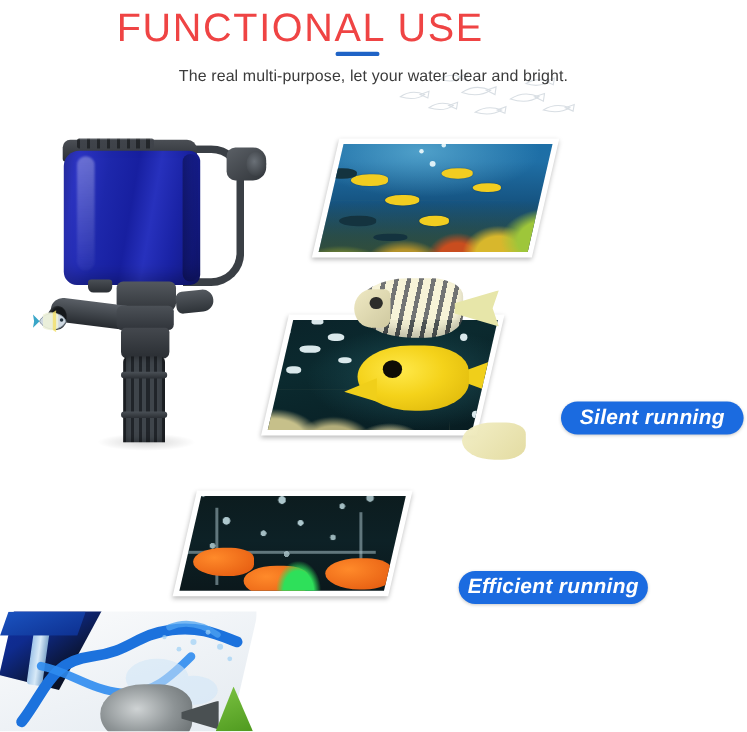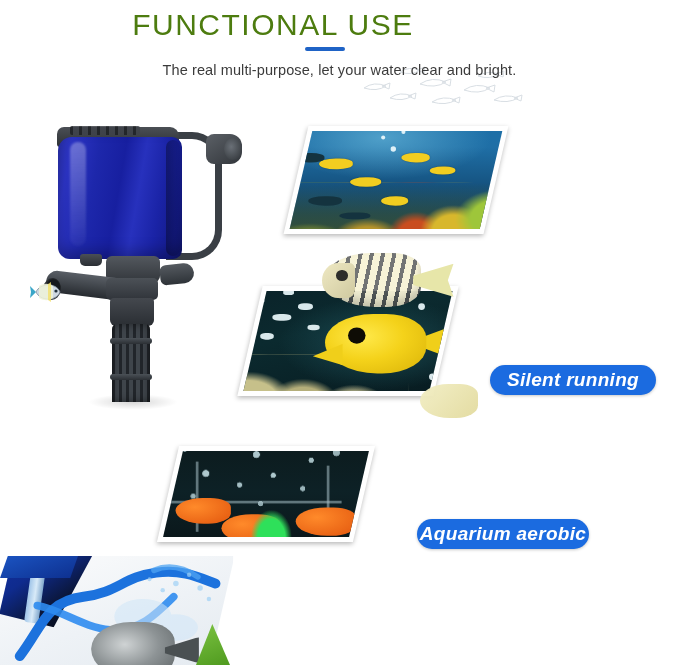--- a/index.html
+++ b/index.html
@@ -10,22 +10,22 @@
     position: relative;
     overflow: hidden;
   }
   .stage { position: relative; width: 679px; height: 665px; }
 
   
   .header { position: absolute; left: 0; top: 0; width: 679px; height: 110px; }
   .title {
     position: absolute; left: 0; top: 4px; width: 546px;
     text-align: center;
-    font-size: 30px; font-weight: 400; letter-spacing: 1.5px;
-    color: #4d7c0f;
+    font-size: 36px; font-weight: 400; letter-spacing: 1.5px;
+    color: #ef4444;
     font-family: "Liberation Sans", sans-serif;
     line-height: 42px;
     white-space: nowrap;
   }
   .divider {
     position: absolute; left: 305px; top: 47px;
     width: 40px; height: 4px; border-radius: 2px;
     background: #1F63C6;
   }
   .subtitle {
@@ -219,21 +219,21 @@
     border-radius: 999px;
     font-size: 19px;
     font-weight: bold;
     font-style: italic;
     letter-spacing: .3px;
     white-space: nowrap;
     box-shadow: 0 1px 3px rgba(0,0,0,.22);
     z-index: 8;
   }
   #badge-aquarium { left: 512px; top: 204px; width: 166px; height: 30px; }
-  #badge-silent   { left: 490px; top: 365px; width: 166px; height: 30px; }
+  #badge-silent   { left: 510px; top: 365px; width: 166px; height: 30px; }
   #badge-aerobic  { left: 417px; top: 519px; width: 172px; height: 30px; }
   #badge-cycle    { left: 252px; top: 625px; width: 200px; height: 32px; font-size: 20px; }
 
   
   .pump { position: absolute; left: 18px; top: 112px; width: 240px; height: 290px; z-index: 5; }
 
   .pump-top {
     position: absolute; left: 39px; top: 15px; width: 122px; height: 20px;
     background: linear-gradient(180deg,#4b4f55,#2c3035);
     border-radius: 7px 9px 3px 3px;
@@ -442,21 +442,21 @@
         <div class="tank-bar" style="left:22%;top:22%;width:2px;height:60%;"></div>
         <div class="tank-bar" style="left:74%;top:26%;width:2px;height:56%;"></div>
         <div class="tank-bar" style="left:10%;top:56%;width:70%;height:2px;"></div>
         <div class="goldfish" style="left:14%;top:54%;width:22%;height:22%;"></div>
         <div class="goldfish" style="left:32%;top:68%;width:24%;height:24%;"></div>
         <div class="goldfish" style="left:62%;top:62%;width:24%;height:24%;"></div>
         <div class="plantg"></div>
       </div>
     </div>
   </div>
-  <div class="badge" id="badge-aerobic">Aquarium aerobic</div>
+  <div class="badge" id="badge-aerobic">Efficient running</div>
 
   <div class="panel noframe" id="panel-cycle">
     <div class="inner">
       <div class="scene" style="transform:skewX(13deg) scale(1.1);">
         <div class="cycle-bg"></div>
         <div class="tank-corner"></div>
         <div class="tank-pipe"></div>
 
         <svg style="position:absolute;inset:0;width:100%;height:100%;" viewBox="0 0 222 109">
           <path d="M28 96 C48 70, 52 46, 86 42 C118 38, 122 24, 152 20 C176 17, 190 24, 206 30" fill="none" stroke="#1C72DD" stroke-width="9" stroke-linecap="round"></path>

